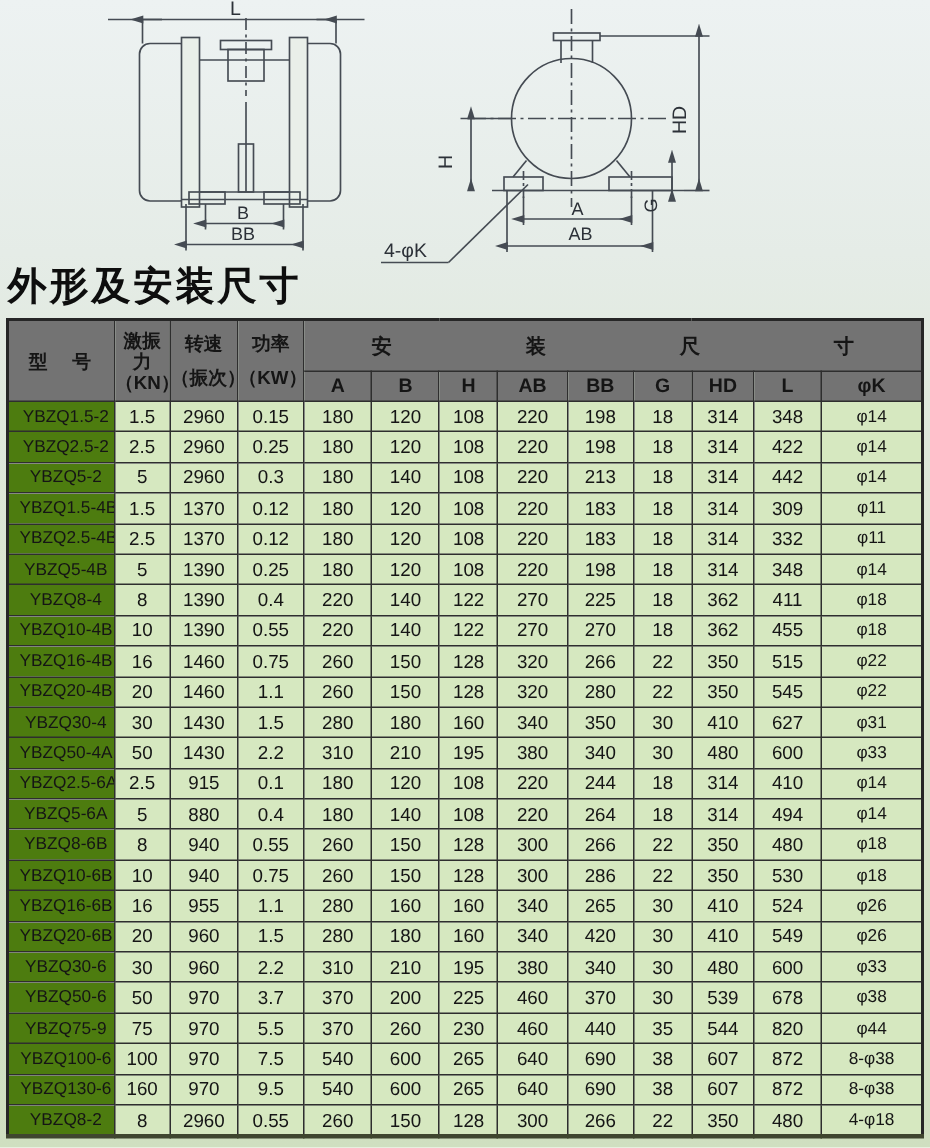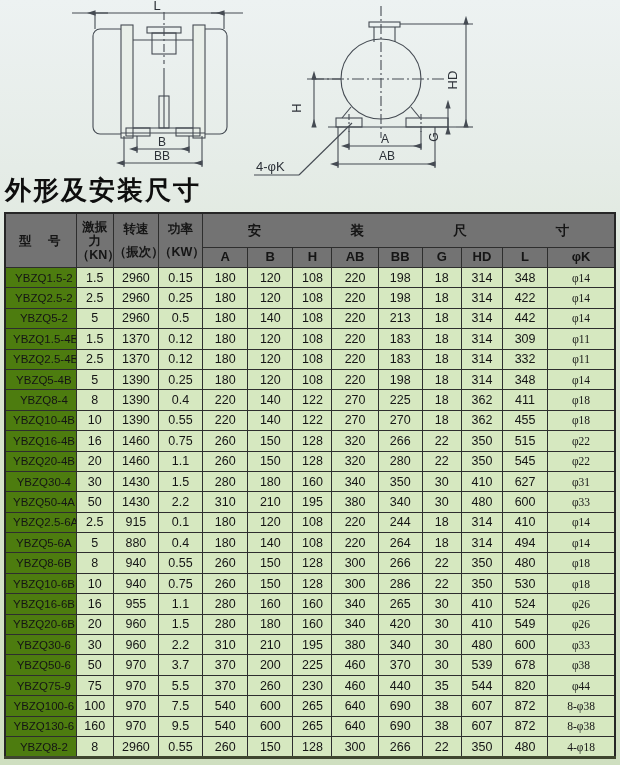--- a/index.html
+++ b/index.html
@@ -23,21 +23,21 @@
     border:1px solid #2e2e2e;text-align:center;color:#151515;
     overflow:hidden;white-space:nowrap;
   }
   .spec thead th{background:#737373;font-weight:bold;font-size:12.5px;line-height:1.12;padding:1px 0;vertical-align:middle;}
   .spec thead tr.r1 th{height:31px;}
   .spec thead tr.r2 th{height:17px;font-size:13px;}
   th.model-h{font-size:13.5px;letter-spacing:2px;}
   .install-flex{display:flex;justify-content:space-around;align-items:center;font-size:13.5px;}
   .spec tbody td{background:#d6e8c0;font-size:12.5px;height:19.4px;padding:0 1px;}
   .spec tbody td.model{background:#4d7c0f;text-align:center;padding-left:7px;font-size:11.5px;}
-  .spec tbody td:last-child{font-size:11.5px;font-family:Liberation Serif, serif;}
+  .spec tbody td:last-child{font-size:11.5px;}
 </style>
 </head>
 <body>
 
 <div class="svgwrap">
 <svg width="620" height="206" viewBox="0 0 620 206">
   <defs>
     <marker id="ar" markerWidth="9" markerHeight="8" refX="7.5" refY="3" orient="auto">
       <path d="M0,3 L8,0.6 L8,5.4 z" fill="#454b53"></path>
     </marker>
@@ -217,21 +217,21 @@
         <td>198</td>
         <td>18</td>
         <td>314</td>
         <td>422</td>
         <td>φ14</td>
       </tr>
       <tr>
         <td class="model">YBZQ5-2</td>
         <td>5</td>
         <td>2960</td>
-        <td>0.5</td>
+        <td>0.3</td>
         <td>180</td>
         <td>140</td>
         <td>108</td>
         <td>220</td>
         <td>213</td>
         <td>18</td>
         <td>314</td>
         <td>442</td>
         <td>φ14</td>
       </tr>

